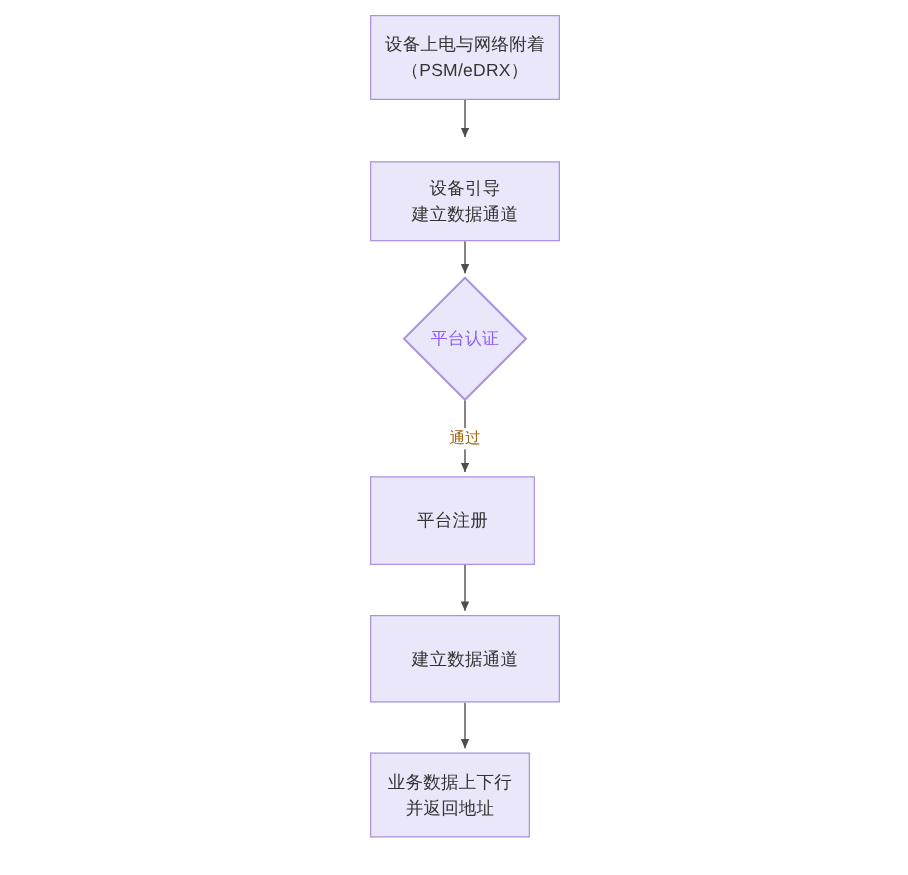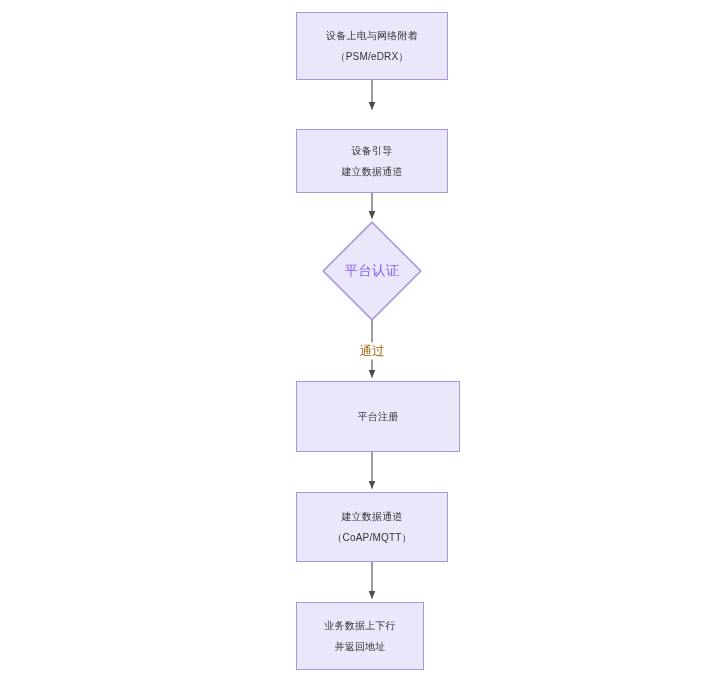--- a/index.html
+++ b/index.html
@@ -30,21 +30,21 @@
   .node {
     position: absolute;
     box-sizing: border-box;
     display: flex;
     flex-direction: column;
     align-items: center;
     justify-content: center;
     background: #eae7fa;
     border: 1.6px solid #ac93de;
     color: #333333;
-    font-size: 10px;
+    font-size: 14px;
     line-height: 21px;
     text-align: center;
     letter-spacing: 0.2px;
   }
   .node .line2 {
     display: block;
   }
   .diamond-wrap {
     position: absolute;
     width: 100px;
@@ -126,27 +126,26 @@
 
   <div class="diamond-wrap" style="left:322px; top:221px;">
     <svg class="diamond-shape" viewBox="0 0 100 100" xmlns="http://www.w3.org/2000/svg">
       <polygon points="50,1.2 98.8,50 50,98.8 1.2,50" fill="#eae7fa" stroke="#ac93de" stroke-width="1.6"></polygon>
     </svg>
     <div class="diamond-label">平台认证</div>
   </div>
 
   <div class="edge-label" style="left:372px; top:351px;">通过</div>
 
-  <div class="node" style="left:296px; top:381px; width:164px; height:71px;">
+  <div class="node" style="left:296px; top:381px; width:132px; height:71px;">
     <span>平台注册</span>
   </div>
 
   <div class="node" style="left:296px; top:492px; width:152px; height:70px;text-align:center;">
     <span>建立数据通道</span>
-    <span class="line2">（CoAP/MQTT）</span>
   </div>
 
   <div class="node" style="left:296px; top:602px; width:128px; height:68px;">
     <span>业务数据上下行</span>
     <span class="line2">并返回地址</span>
   </div>
 
 </div>
 
 </body></html>

